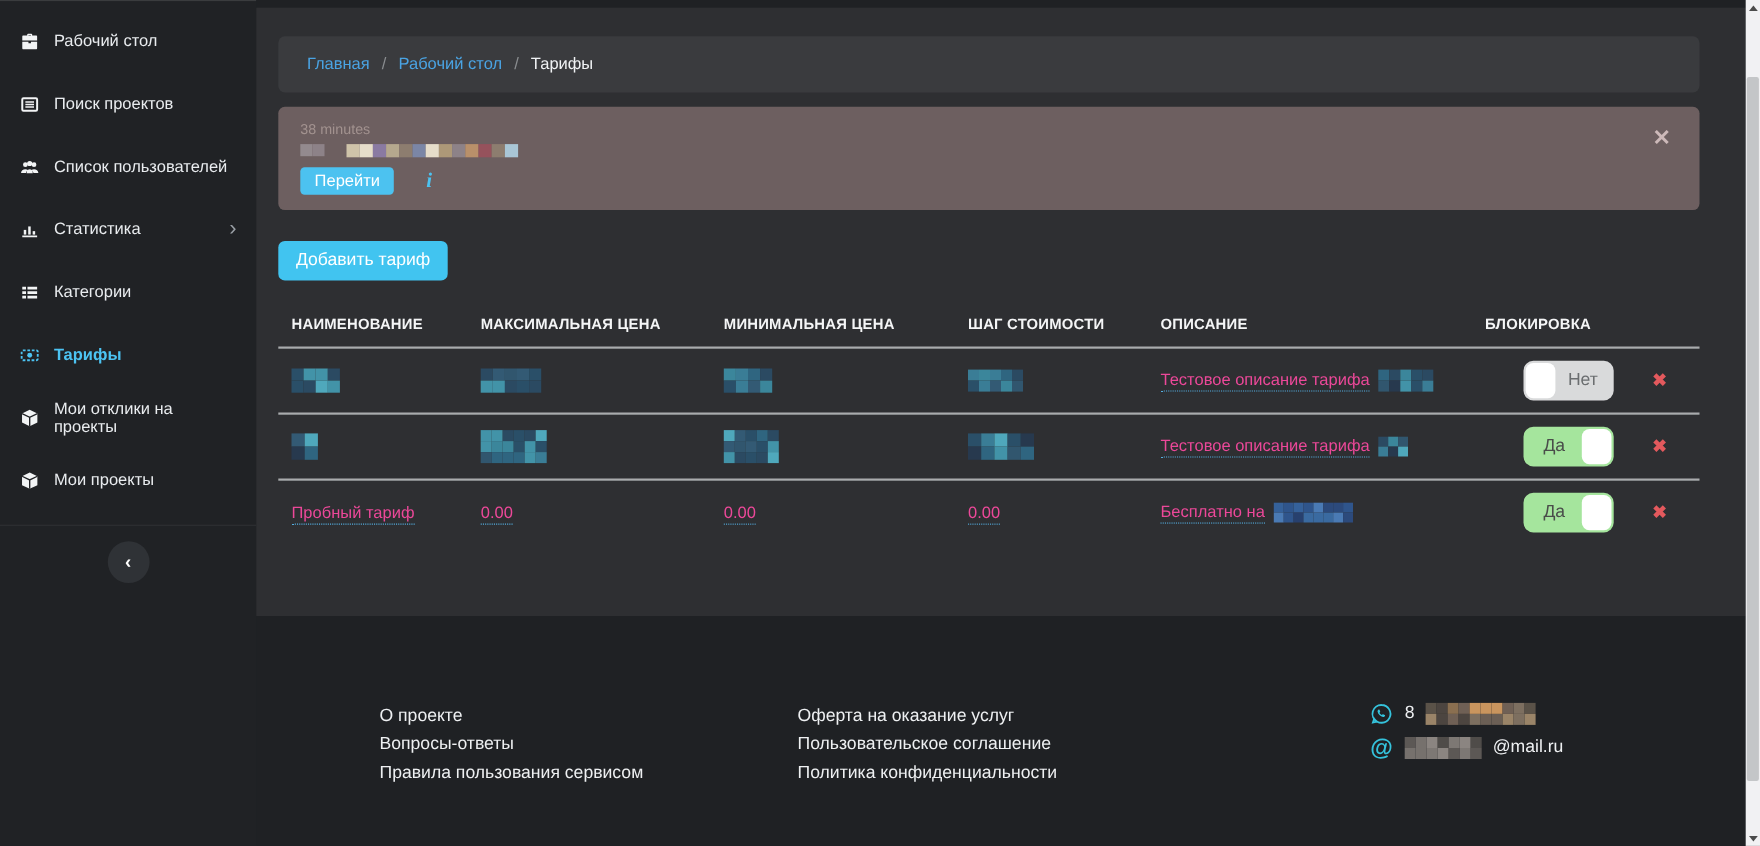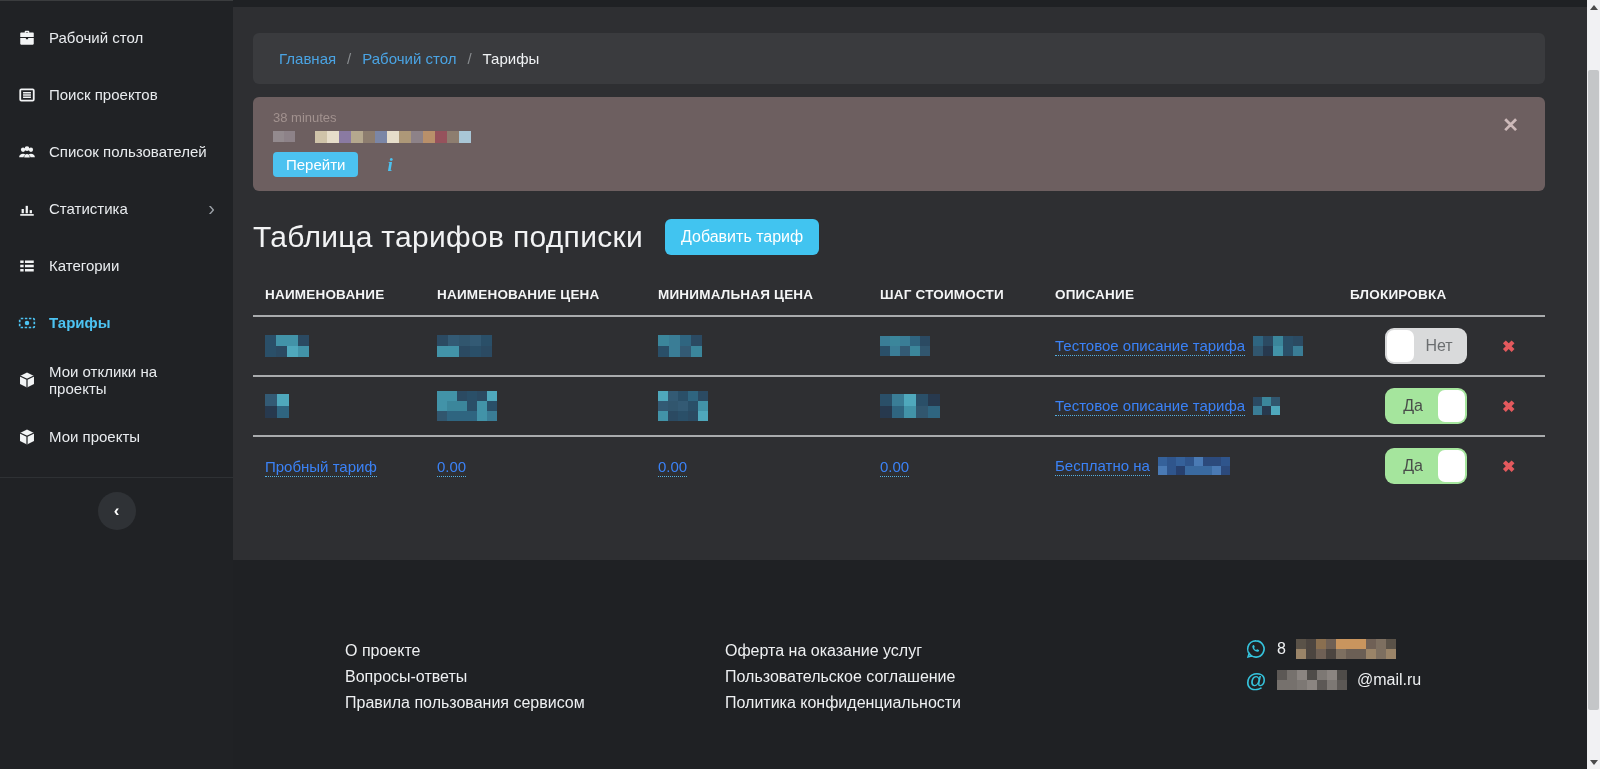--- a/index.html
+++ b/index.html
@@ -46,21 +46,21 @@
   .add-btn { background:#41c4f0; color:#fff; border:none; border-radius:6px; padding:9px 16px;
              font-size:16px; font-family:inherit; cursor:pointer; }
 
   
   .tariff-table { margin-top:18px; }
   .t-head, .t-row { display:grid; grid-template-columns:172px 221px 222px 175px 295px 152px 55px;
                     align-items:center; }
   .t-head { height:42px; color:#f4f5f6; font-weight:bold; font-size:13.5px; letter-spacing:.2px; }
   .t-head > div, .t-row > div { padding-left:12px; }
   .t-row { height:60px; border-top:2px solid #a9abad; color:#e8e8e8; font-size:15px; }
-  .tlink { color:#3b82f6; border-bottom:1px dotted #54aee0; padding-bottom:1px;
+  .tlink { color:#ec4899; border-bottom:1px dotted #54aee0; padding-bottom:1px;
            cursor:pointer; width:max-content; }
   .desc-cell { display:flex; align-items:center; gap:8px; }
   .toggle { width:82px; height:36px; border-radius:9px; position:relative; display:flex;
             align-items:center; justify-content:center; font-size:16px; cursor:pointer;
             margin-left:35px; }
   .toggle.off { background:#d9dadb; color:#6b6e70; padding-left:26px; }
   .toggle.off::before { content:""; position:absolute; left:2px; top:2px; bottom:2px; width:27px;
                         background:#fff; border-radius:7px; }
   .toggle.on { background:#a5e59d; color:#4a4d4a; padding-right:26px; }
   .toggle.on::before { content:""; position:absolute; right:2px; top:2px; bottom:2px; width:27px;
@@ -197,28 +197,27 @@
             </div>
         </div>
         <div class="banner-actions">
           <button class="go-btn">Перейти</button>
           <span class="info-icon">i</span>
         </div>
         <span class="banner-close">✕</span>
       </div>
 
       <div class="title-row">
-        <h1 class="page-title">Таблица тарифов подписки</h1>
         <button class="add-btn">Добавить тариф</button>
       </div>
 
       <div class="tariff-table">
         <div class="t-head">
           <div>НАИМЕНОВАНИЕ</div>
-          <div>НАИМЕНОВАНИЕ ЦЕНА</div>
+          <div>МАКСИМАЛЬНАЯ ЦЕНА</div>
           <div>МИНИМАЛЬНАЯ ЦЕНА</div>
           <div>ШАГ СТОИМОСТИ</div>
           <div>ОПИСАНИЕ</div>
           <div>БЛОКИРОВКА</div>
           <div></div>
         </div>
 
         <div class="t-row">
           <div>
               <div class="pix" style="grid-template-columns: repeat(4, 11px); grid-auto-rows: 11px;">

